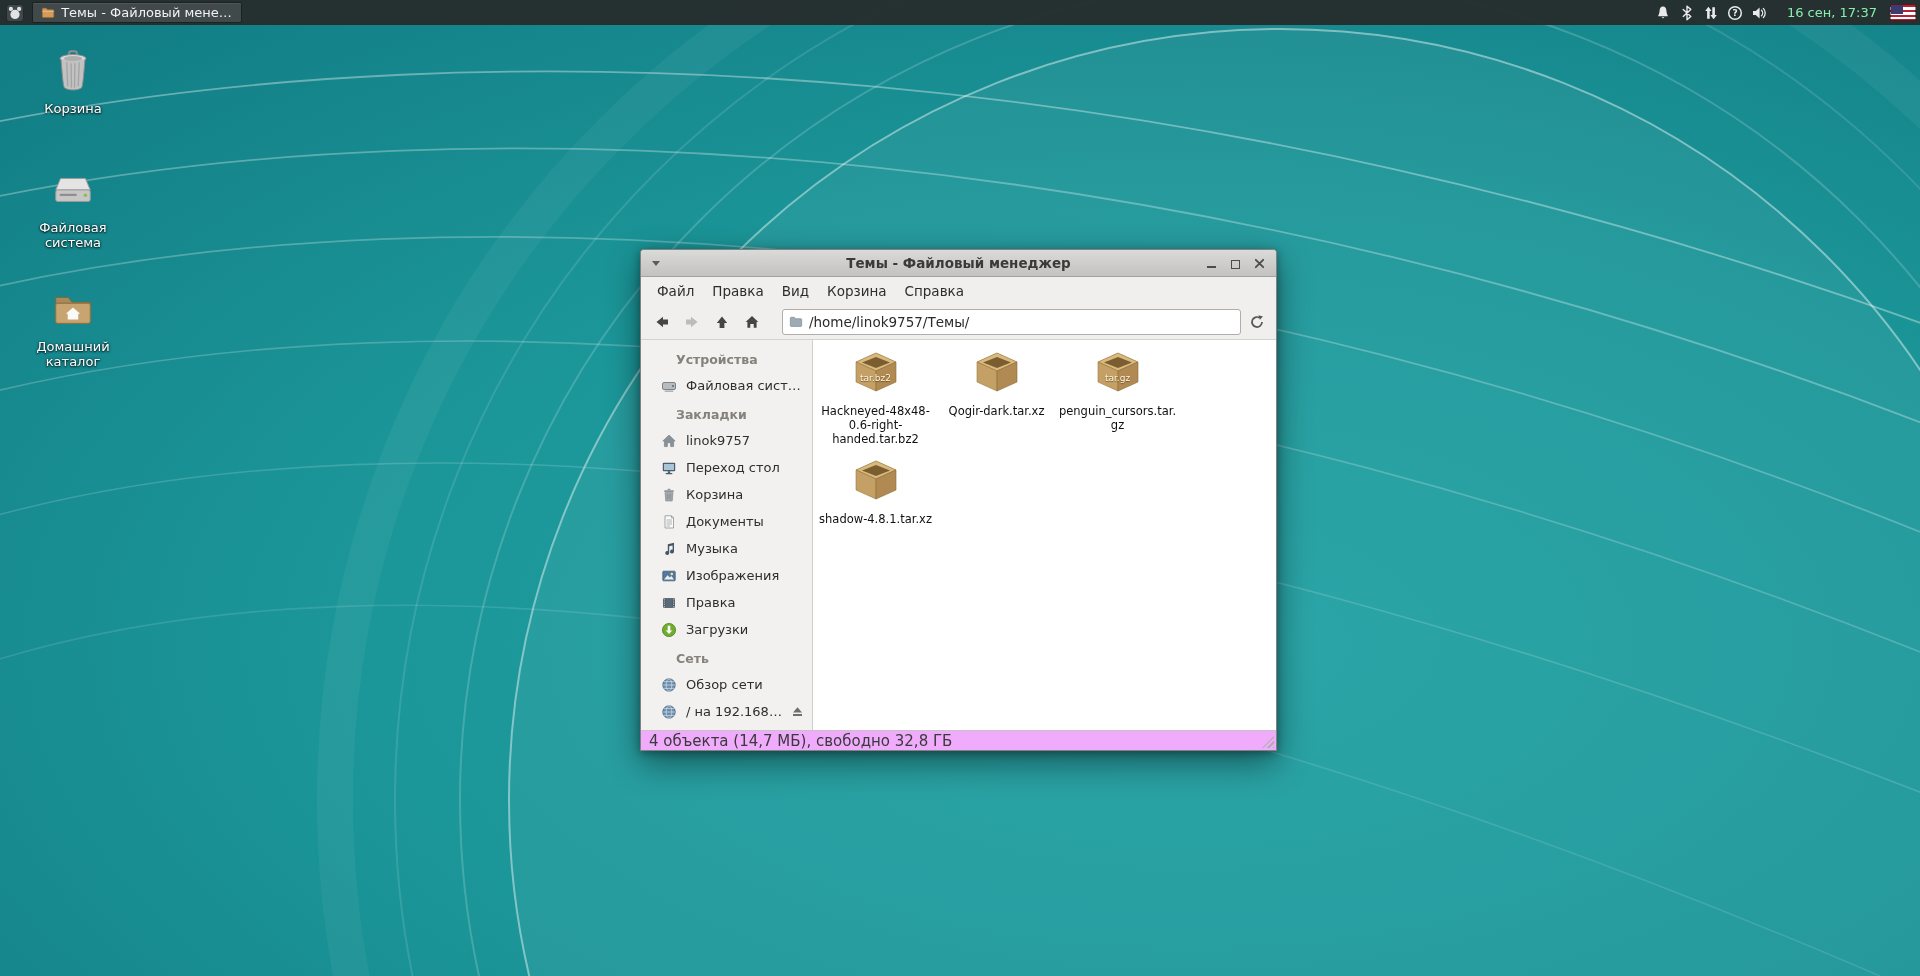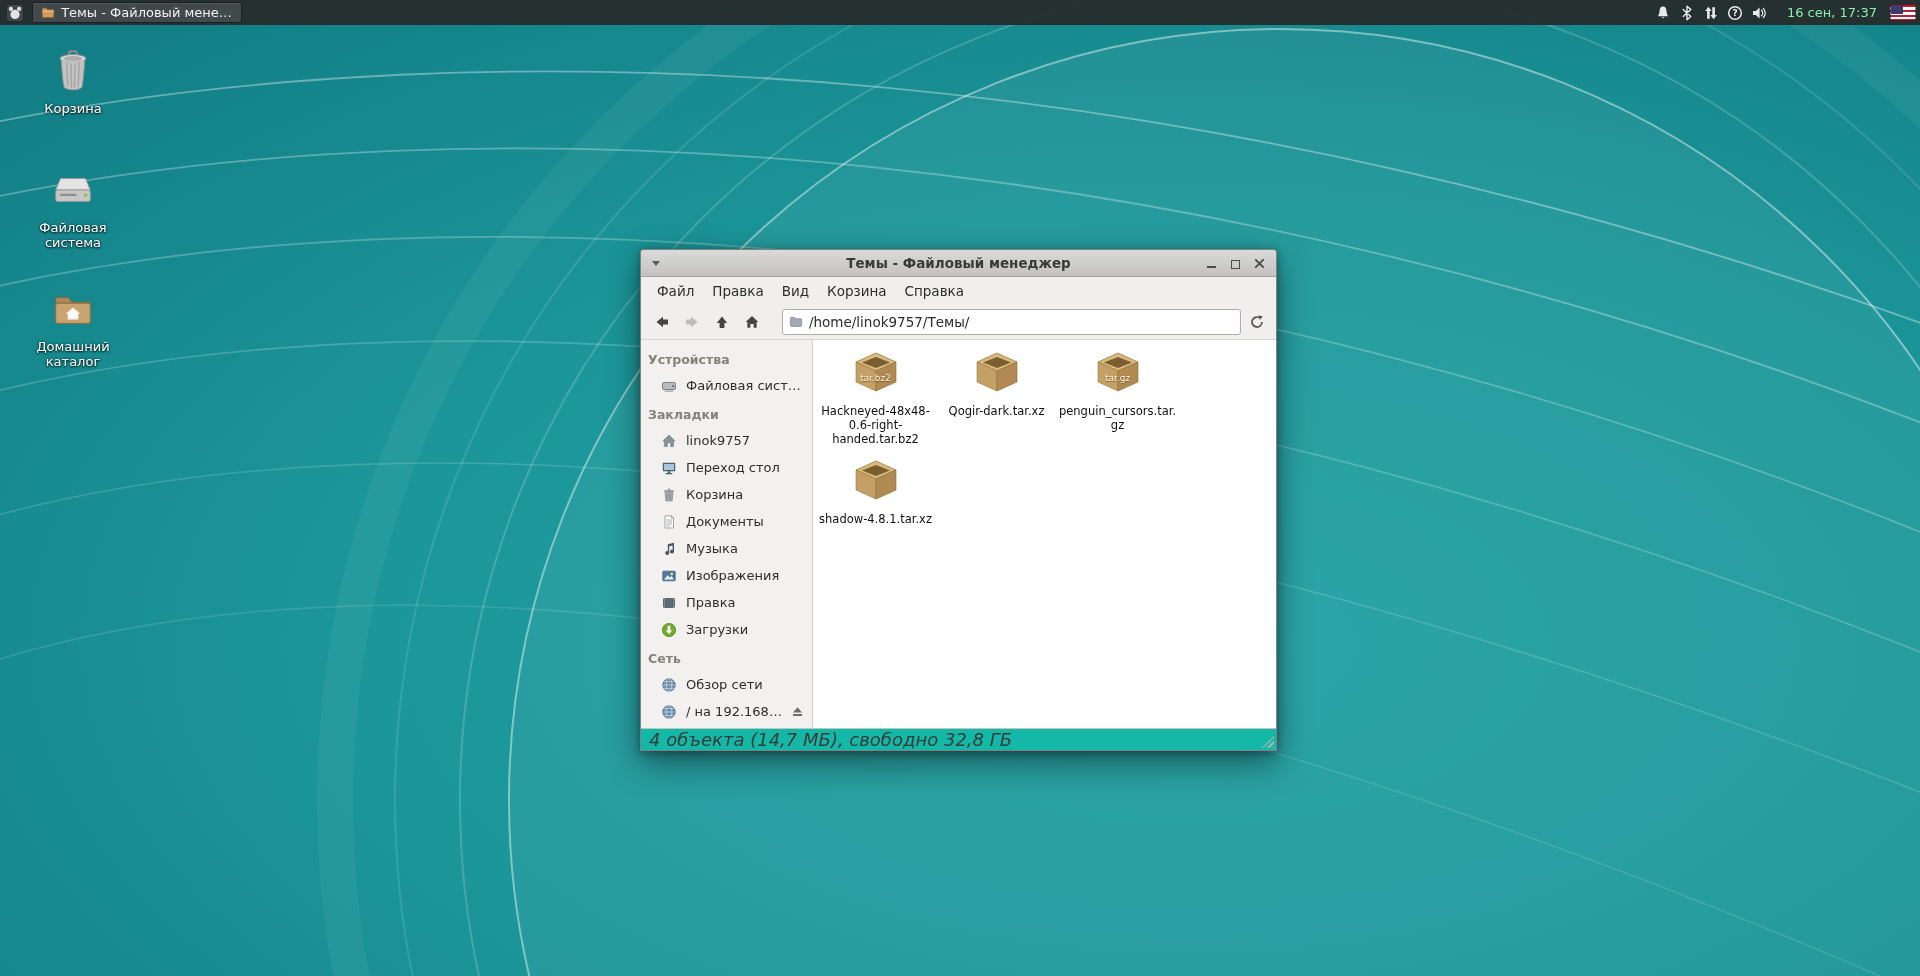--- a/index.html
+++ b/index.html
@@ -67,38 +67,38 @@
   .tool-btn { width: 27px; height: 26px; display: flex; align-items: center; justify-content: center; border-radius: 3px; }
   .pathbar {
     flex: 1; height: 26px; margin-left: 14px; background: #ffffff; border: 1px solid #b1aeaa;
     border-radius: 3px; display: flex; align-items: center; padding: 0 6px; gap: 6px;
   }
   .pathbar input { flex: 1; border: none; outline: none; background: transparent; font: 13.5px "DejaVu Sans", sans-serif; color: #2b2b2b; }
   .reload-btn { width: 25px; height: 26px; display: flex; align-items: center; justify-content: center; }
 
   .content { flex: 1; min-height: 0; display: flex; border-top: 1px solid #d4d2ce; }
   .sidebar { width: 172px; flex: 0 0 172px; background: #f2f1ef; border-right: 1px solid #d1cfcb; padding-top: 4px; overflow: hidden; }
-  .sb-header { padding: 8px 8px 5px 7px; font-size: 12.5px; font-weight: bold; color: #86817a; }
+  .sb-header { padding: 8px 8px 5px 7px; font-size: 12.5px; font-weight: bold; color: #86817a; margin-left: 28px; }
   .sb-row { height: 27px; display: flex; align-items: center; gap: 9px; padding: 0 8px 0 20px; font-size: 13px; color: #2e2e2e; }
   .sb-row .sicon { width: 16px; height: 16px; flex: 0 0 16px; display: flex; }
   .sb-label { white-space: nowrap; overflow: hidden; text-overflow: ellipsis; }
   .eject { margin-left: auto; display: flex; align-items: center; }
 
   .main { flex: 1; background: #ffffff; padding: 10px 2px; display: flex; flex-wrap: wrap; align-content: flex-start; }
   .file-item { width: 121px; display: flex; flex-direction: column; align-items: center; margin-bottom: 12px; }
   .file-icon { position: relative; width: 46px; height: 42px; }
   .emblem {
     position: absolute; left: 0; right: 0; top: 23px; text-align: center;
     font-size: 9px; color: #fff6dd; text-shadow: 0 1px 1px rgba(90,60,20,0.75); letter-spacing: 0;
   }
   .file-name { margin-top: 12px; width: 120px; text-align: center; font-size: 11.5px; line-height: 1.22; color: #101010; overflow-wrap: anywhere; }
 
   .statusbar {
-    flex: 0 0 20px; position: relative; background: #14b8a6; border-top: 1px solid #c6c4c0;
-    display: flex; align-items: center; padding-left: 8px; font-size: 18px; color: #3a3a3a; font-style: italic;
+    flex: 0 0 20px; position: relative; background: #f0abfc; border-top: 1px solid #c6c4c0;
+    display: flex; align-items: center; padding-left: 8px; font-size: 15px; color: #3a3a3a;
   }
   .grip {
     position: absolute; right: 2px; bottom: 2px; width: 12px; height: 12px;
     clip-path: polygon(100% 0, 100% 100%, 0 100%);
     background: repeating-linear-gradient(135deg, #b2b0ac 0 1.5px, transparent 1.5px 4px);
   }
 </style>
 </head>
 <body>
 

